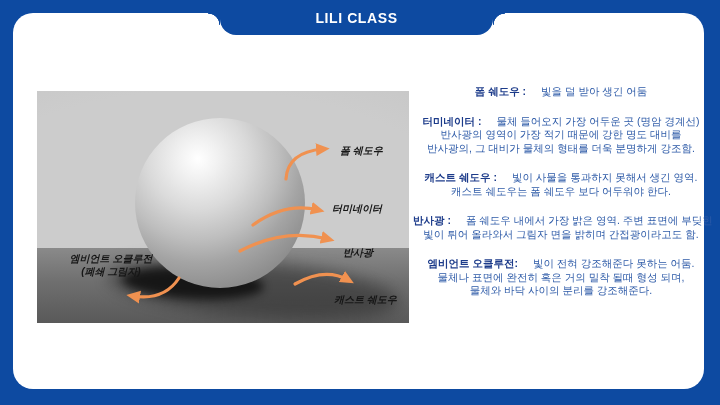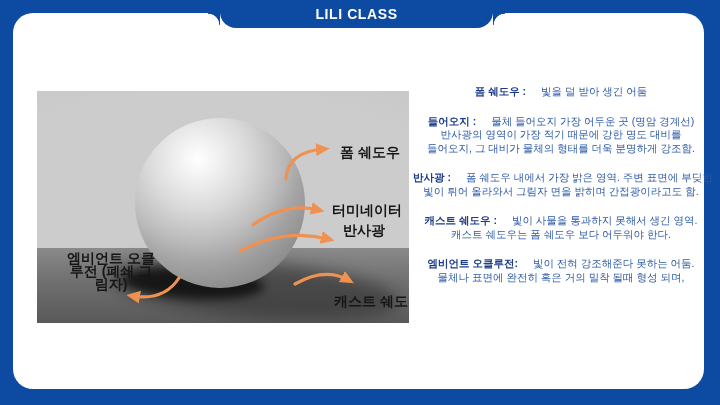--- a/index.html
+++ b/index.html
@@ -10,21 +10,21 @@
   html,body{width:720px;height:405px;}
   body{
     position:relative; overflow:hidden; background:var(--blue);
     font-family:"Liberation Sans", sans-serif;
   }
   .card{
     position:absolute; left:13px; top:13px; width:691px; height:376px;
     background:var(--card); border-radius:20px;
   }
   .tab{
-    position:absolute; left:220px; top:0; width:273px; height:28px;
+    position:absolute; left:220px; top:0; width:273px; height:35px;
     background:var(--blue); border-radius:0 0 16px 16px;
     display:flex; align-items:center; justify-content:center;
   }
   .tab .brand{
     color:#fff; font-weight:bold; font-size:14px; letter-spacing:.6px;
   }
   .fillet{position:absolute; top:13px; width:12px; height:12px;}
   .fillet.l{left:208px; background:radial-gradient(12px at 0% 100%, rgba(0,0,0,0) 11px, var(--blue) 11.6px);}
   .fillet.r{left:493px; background:radial-gradient(12px at 100% 100%, rgba(0,0,0,0) 11px, var(--blue) 11.6px);}
 
@@ -51,26 +51,26 @@
     position:absolute; left:98px; top:27px; width:170px; height:170px;
     border-radius:50%;
     background:radial-gradient(circle at 37% 24%,
       #ffffff 0%, #f1f1f1 12%, #dadada 30%, #bebebe 48%,
       #a4a4a4 62%, #8e8e8e 78%, #878787 89%, #9a9a9a 100%);
   }
   .arrows{position:absolute; inset:0;}
   .arrows path.curve{fill:none; stroke:var(--arrow); stroke-width:3.2; stroke-linecap:round;}
   .arrows .ah{fill:var(--arrow);}
   .scene-label{
-    position:absolute; color:var(--slabel); font-weight:bold; font-size:14px;
-    white-space:nowrap; letter-spacing:0;
+    position:absolute; color:var(--slabel); font-weight:bold; font-size:10px;
+    white-space:nowrap; letter-spacing:0;font-style:italic;
   }
   .lab-form{left:303px; top:53px;}
   .lab-term{left:295px; top:111px;text-align:center;}
-  .lab-refl{left:306px; top:131px;}
+  .lab-refl{left:306px; top:155px;}
   .lab-cast{left:297px; top:202px;}
   .lab-ao{left:26px; top:161px; width:96px; text-align:center; line-height:13px; white-space:normal;}
 
   
   .defs{
     position:absolute; left:413px; top:85px; width:296px;
     text-align:center; font-size:10.5px; line-height:13.5px; color:var(--body);
   }
   .defs p{margin:0 0 16px;}
   .defs .line{display:block; white-space:nowrap;}
@@ -114,29 +114,30 @@
     <span class="line">엠비언트 오클루전</span>
     <span class="line">(폐쇄 그림자)</span>
   </div>
 </div>
 
 <div class="defs">
   <p>
     <span class="line"><span class="term">폼 쉐도우 :</span><span>빛을 덜 받아 생긴 어둠</span></span>
   </p>
   <p>
-    <span class="line"><span class="term">들어오지 :</span><span>물체 들어오지 가장 어두운 곳 (명암 경계선)</span></span>
+    <span class="line"><span class="term">터미네이터 :</span><span>물체 들어오지 가장 어두운 곳 (명암 경계선)</span></span>
     <span class="line">반사광의 영역이 가장 적기 때문에 강한 명도 대비를</span>
-    <span class="line">들어오지, 그 대비가 물체의 형태를 더욱 분명하게 강조함.</span>
+    <span class="line">반사광의, 그 대비가 물체의 형태를 더욱 분명하게 강조함.</span>
+  </p>
+  <p>
+    <span class="line"><span class="term">캐스트 쉐도우 :</span><span>빛이 사물을 통과하지 못해서 생긴 영역.</span></span>
+    <span class="line">캐스트 쉐도우는 폼 쉐도우 보다 어두워야 한다.</span>
   </p>
   <p>
     <span class="line"><span class="term">반사광 :</span><span>폼 쉐도우 내에서 가장 밝은 영역. 주변 표면에 부딪힌</span></span>
     <span class="line">빛이 튀어 올라와서 그림자 면을 밝히며 간접광이라고도 함.</span>
   </p>
   <p>
-    <span class="line"><span class="term">캐스트 쉐도우 :</span><span>빛이 사물을 통과하지 못해서 생긴 영역.</span></span>
-    <span class="line">캐스트 쉐도우는 폼 쉐도우 보다 어두워야 한다.</span>
-  </p>
-  <p>
     <span class="line"><span class="term">엠비언트 오클루전:</span><span>빛이 전혀 강조해준다 못하는 어둠.</span></span>
     <span class="line">물체나 표면에 완전히 혹은 거의 밀착 될때 형성 되며,</span>
+    <span class="line">물체와 바닥 사이의 분리를 강조해준다.</span>
   </p>
 </div>
 
 </body></html>

